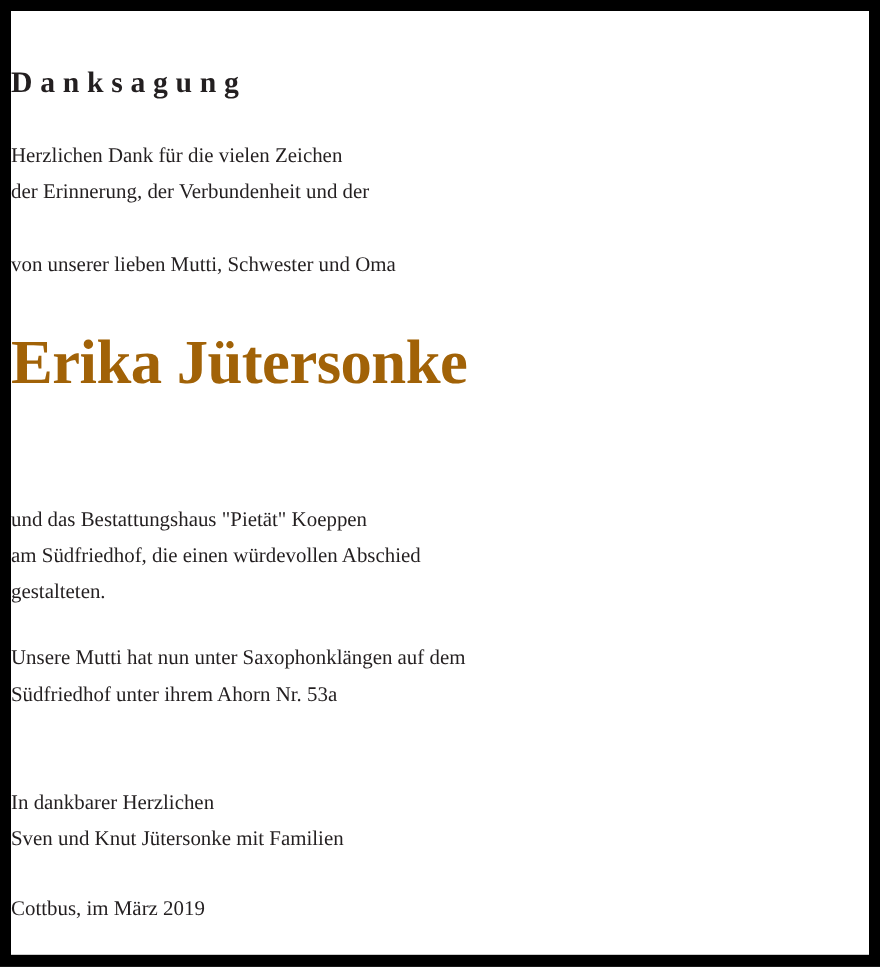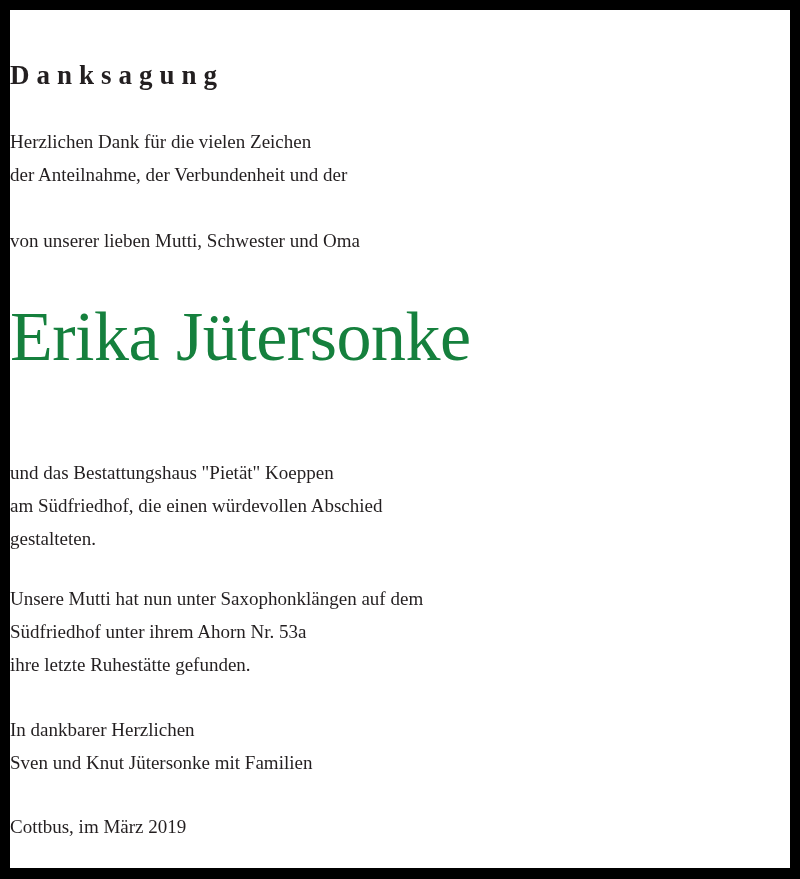--- a/index.html
+++ b/index.html
@@ -5,40 +5,39 @@
   html, body { margin: 0; padding: 0; }
   body { width: 800px; height: 879px; background: #000; position: relative; overflow: hidden; }
   .card {
     position: absolute; left: 10px; top: 10px; width: 780px; height: 858px;
     background: #fff; color: #231f20;
     font-family: "Liberation Serif", "DejaVu Serif", serif;
   }
   .line { position: absolute; left: 0; width: 100%; white-space: nowrap; }
   .title { font-size: 27px; font-weight: bold; letter-spacing: 7px; top: 50px; }
   .body { font-size: 19px; line-height: 33px; }
-  .name { font-size: 70px; font-weight: normal; color: #15803d; top: 287px; letter-spacing: -0.5px; }
+  .name { font-size: 57px; font-weight: bold; color: #a16207; top: 287px; letter-spacing: -0.5px; }
   .bold { font-weight: normal; }
 </style>
 </head>
 <body>
 
 <div class="card">
   <div class="line title">Danksagung</div>
 
   <div class="line body" style="top:115px">Herzlichen Dank für die vielen Zeichen</div>
-  <div class="line body" style="top:148px">der Anteilnahme, der Verbundenheit und der</div>
+  <div class="line body" style="top:148px">der Erinnerung, der Verbundenheit und der</div>
   <div class="line body" style="top:214px">von unserer lieben Mutti, Schwester und Oma</div>
 
   <div class="line name">Erika Jütersonke</div>
 
   <div class="line body" style="top:446px">und das Bestattungshaus "Pietät" Koeppen</div>
   <div class="line body" style="top:479px">am Südfriedhof, die einen würdevollen Abschied</div>
   <div class="line body" style="top:512px">gestalteten.</div>
 
   <div class="line body" style="top:572px">Unsere Mutti hat nun unter Saxophonklängen auf dem</div>
   <div class="line body" style="top:605px">Südfriedhof unter ihrem Ahorn Nr. 53a</div>
-  <div class="line body" style="top:638px">ihre letzte Ruhestätte gefunden.</div>
 
   <div class="line body" style="top:703px">In dankbarer Herzlichen</div>
   <div class="line body bold" style="top:736px">Sven und Knut Jütersonke mit Familien</div>
 
   <div class="line body" style="top:800px">Cottbus, im März 2019</div>
 </div>
 
 </body></html>

